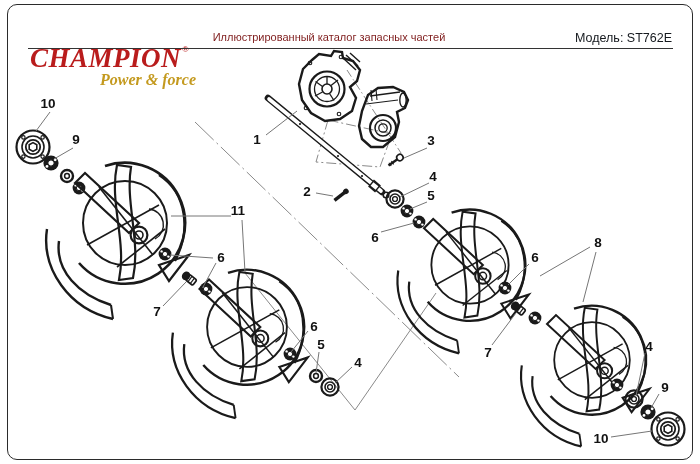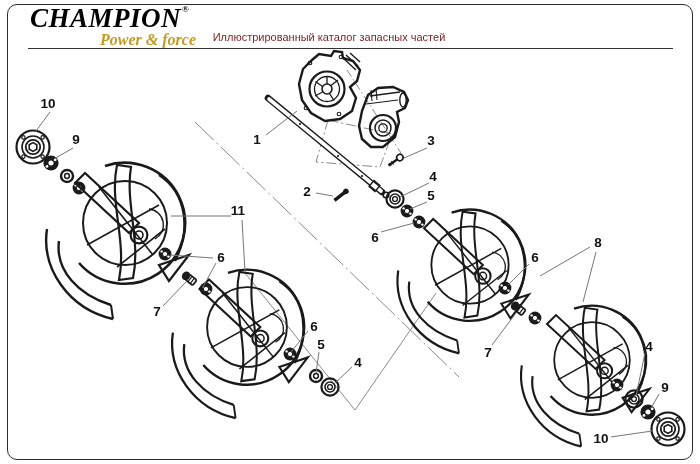--- a/index.html
+++ b/index.html
@@ -7,21 +7,21 @@
     position:relative;width:700px;height:464px;background:#fff;overflow:hidden;
     font-family:"Liberation Sans",sans-serif;
   }
   .frame{
     position:absolute;left:7px;top:4px;right:7px;bottom:4px;
     border:1.6px solid #2b2b2b;border-radius:10px;
   }
   .logo{position:absolute;left:30px;top:5px;width:170px;line-height:1;}
   .brand{
     font-family:"Liberation Serif",serif;font-style:italic;font-weight:bold;
-    font-size:27px;color:#000000;letter-spacing:.5px;white-space:nowrap;
+    font-size:27px;color:#b91c1c;letter-spacing:.5px;white-space:nowrap;margin-top:40px;
   }
   .brand .reg{font-size:9px;vertical-align:top;margin-left:1px;}
   .tagline{
     font-family:"Liberation Serif",serif;font-style:italic;font-weight:bold;
     font-size:16px;color:#c49a1f;text-align:right;margin-top:0px;padding-right:4px;
     white-space:nowrap;
   }
   .title{
     position:absolute;left:184px;top:31px;width:290px;text-align:center;
     font-size:11px;color:#7f1d1d;white-space:nowrap;
@@ -38,20 +38,21 @@
 <body>
 
 <div class="page">
   <div class="frame"></div>
 
   <div class="logo">
     <div class="brand"><span>CHAMPION</span><span class="reg">®</span></div>
     <div class="tagline">Power &amp; force</div>
   </div>
   <div class="title">Иллюстрированный каталог запасных частей</div>
+  <div class="model">Модель: ST762E</div>
   <div class="rule"></div>
 
   <svg class="diagram" width="700" height="464" viewBox="0 0 700 464">
 
     <defs>
 
       <g id="sym-washer">
         <circle r="6" fill="#fff" class="lw" stroke-width="2.4"></circle>
         <circle r="2.4" fill="#fff" class="lw" stroke-width="1.5"></circle>
       </g>

